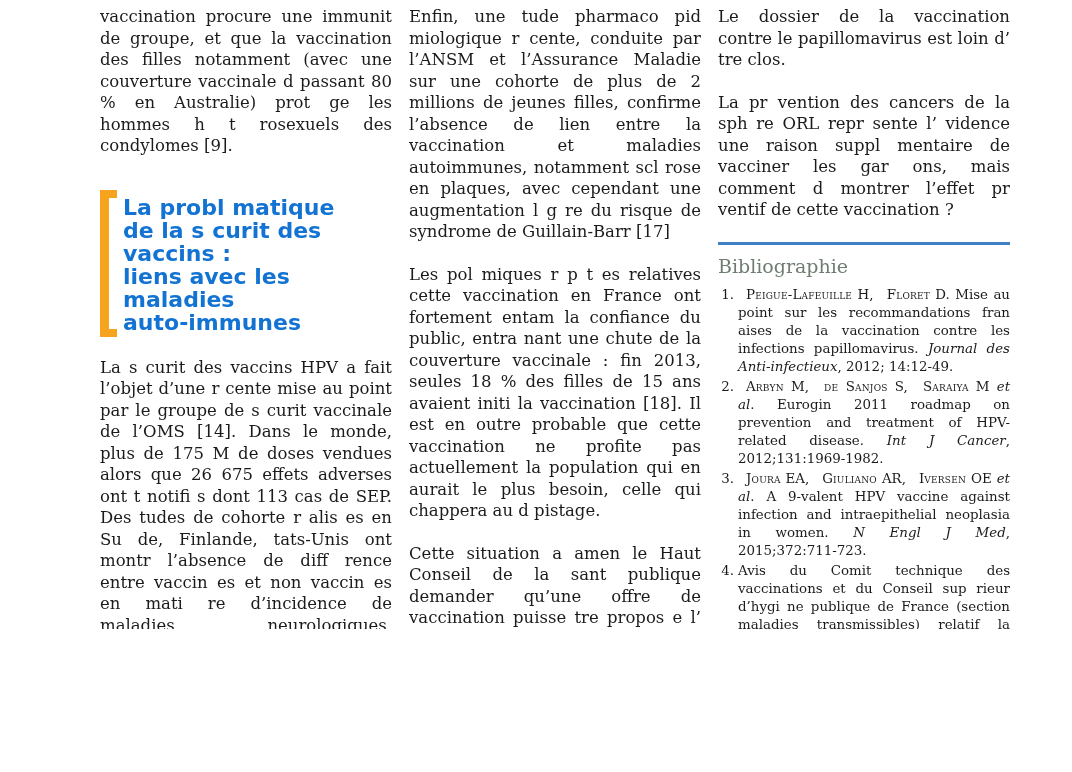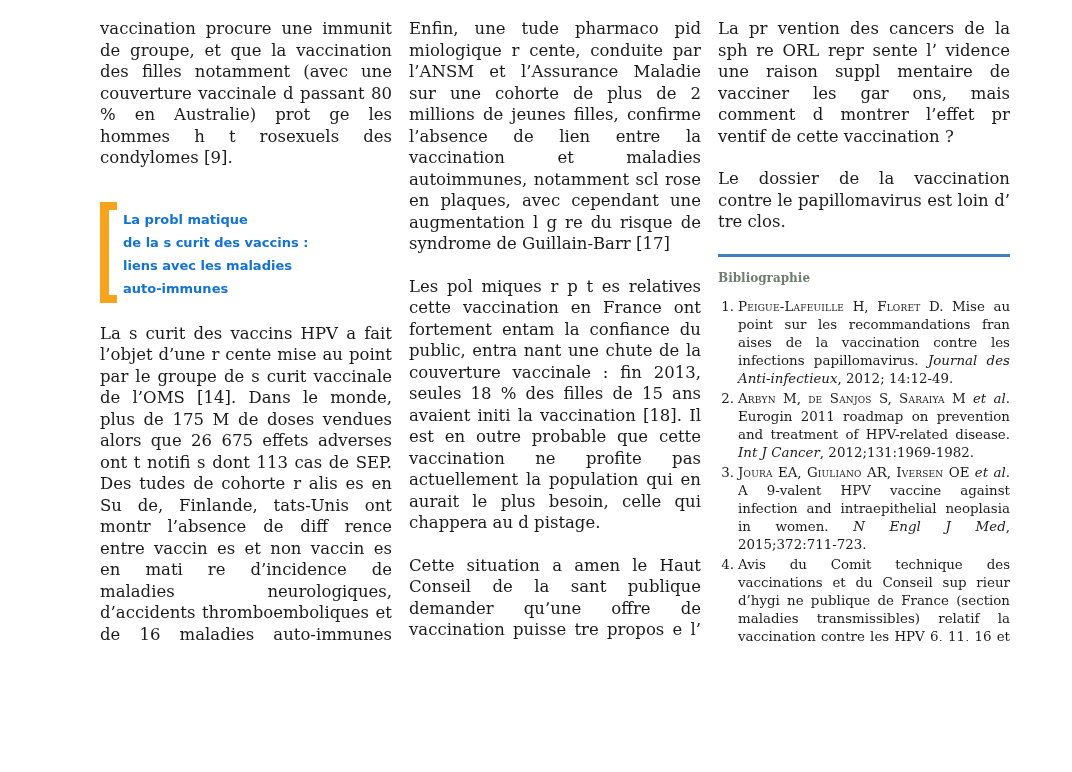--- a/index.html
+++ b/index.html
@@ -10,21 +10,21 @@
     --rule:#3f80c4;
   }
   *{margin:0;padding:0;box-sizing:border-box;}
   html,body{background:#ffffff;}
   body{
     width:1072px;height:772px;overflow:hidden;position:relative;
     font-family:"DejaVu Serif","Liberation Serif",serif;
     color:var(--ink);
   }
   .page{
-    position:absolute;top:16px;left:0;width:1072px;height:625px;overflow:hidden;
+    position:absolute;top:4px;left:0;width:1072px;height:625px;overflow:hidden;
     padding:2px 64px 0 100px;
     display:flex;gap:17px;
   }
   .col{width:292px;flex:0 0 292px;}
   p.body{
     font-size:16.5px;line-height:21.5px;text-align:justify;
     margin:0 0 21px 0;
     hyphens:auto;-webkit-hyphens:auto;
   }
   .section-heading{
@@ -34,35 +34,35 @@
   .hbracket{
     flex:0 0 17px;
     border-left:9px solid var(--orange);
     border-top:8px solid var(--orange);
     border-bottom:8px solid var(--orange);
     margin:-5px 0 -3px 0;
   }
   .heading-text{
     font-family:"DejaVu Sans","Liberation Sans",sans-serif;
     font-weight:700;color:var(--blue);
-    font-size:13px;line-height:23px;
+    font-size:22px;line-height:23px;
     white-space:pre-line;
     padding-top:1px;
   }
   .seg-plain{}
   .seg-italic{font-style:italic;}
-  .seg-smallcaps{font-variant:small-caps;letter-spacing:.2px;}
+  .seg-smallcaps{font-variant:small-caps;letter-spacing:.2px;margin-left:8px;}
   .bib-rule{
     height:3px;background:var(--rule);
     margin:14px 0 10px 0;border:0;
   }
   .bib-heading{
     font-family:"DejaVu Serif","Liberation Serif",serif;
-    font-weight:700;color:var(--bibgreen);
-    font-size:12px;line-height:22px;
+    font-weight:400;color:var(--bibgreen);
+    font-size:19px;line-height:22px;
     margin:0 0 9px 0;
   }
   .bib-list{font-size:13.4px;line-height:18px;}
   .bib-entry{display:flex;margin:0 0 2px 0;}
   .bib-num{flex:0 0 20px;text-align:right;padding-right:4px;}
   .bib-text{flex:1;text-align:justify;overflow-wrap:anywhere;}
 </style>
 </head>
 <body>
 
@@ -82,22 +82,22 @@
   </div>
 
   <div class="col">
     <p class="body">Enfin, une  tude pharmaco pid miologique r cente, conduite par l’ANSM et l’Assurance Maladie sur une cohorte de plus de 2 millions de jeunes filles, confirme l’absence de lien entre la vaccination et maladies autoimmunes, notamment scl rose en plaques, avec cependant une augmentation l g re du risque de syndrome de Guillain-Barr  [17]</p>
     <p class="body">Les pol miques r p t es relatives  cette vaccination en France ont fortement entam  la confiance du public, entra nant une chute de la couverture vaccinale : fin 2013, seules 18 % des filles de 15 ans avaient initi  la vaccination [18]. Il est en outre probable que cette vaccination ne profite pas actuellement  la population qui en aurait le plus besoin, celle qui  chappera au d pistage.</p>
     <p class="body">Cette situation a amen  le Haut Conseil de la sant  publique  demander qu’une offre de vaccination puisse  tre propos e  l’ cole, l’ ge de la vaccination pouvant, dans ce contexte,  tre abaiss  9 ans.</p>
 
   </div>
 
   <div class="col">
+    <p class="body">Le dossier de la vaccination contre le papillomavirus est loin d’ tre clos.</p>
     <p class="body">La pr vention des cancers de la sph re ORL repr sente  l’ vidence une raison suppl mentaire de vacciner les gar ons, mais comment d montrer l’effet pr ventif de cette vaccination ?</p>
-    <p class="body">Le dossier de la vaccination contre le papillomavirus est loin d’ tre clos.</p>
 
     <div class="bib-rule"></div>
     <div class="bib-heading">Bibliographie</div>
 
     <div class="bib-list">
       <div class="bib-entry">
         <span class="bib-num">1.</span>
         <div class="bib-text"><span class="seg-smallcaps">Peigue-Lafeuille</span><span class="seg-plain"> H, </span><span class="seg-smallcaps">Floret</span><span class="seg-plain"> D. Mise au point sur les recommandations fran aises de la vaccination contre les infections papillomavirus. </span><span class="seg-italic">Journal des Anti-infectieux</span><span class="seg-plain">, 2012; 14:12-49.</span></div>
       </div>
       <div class="bib-entry">

